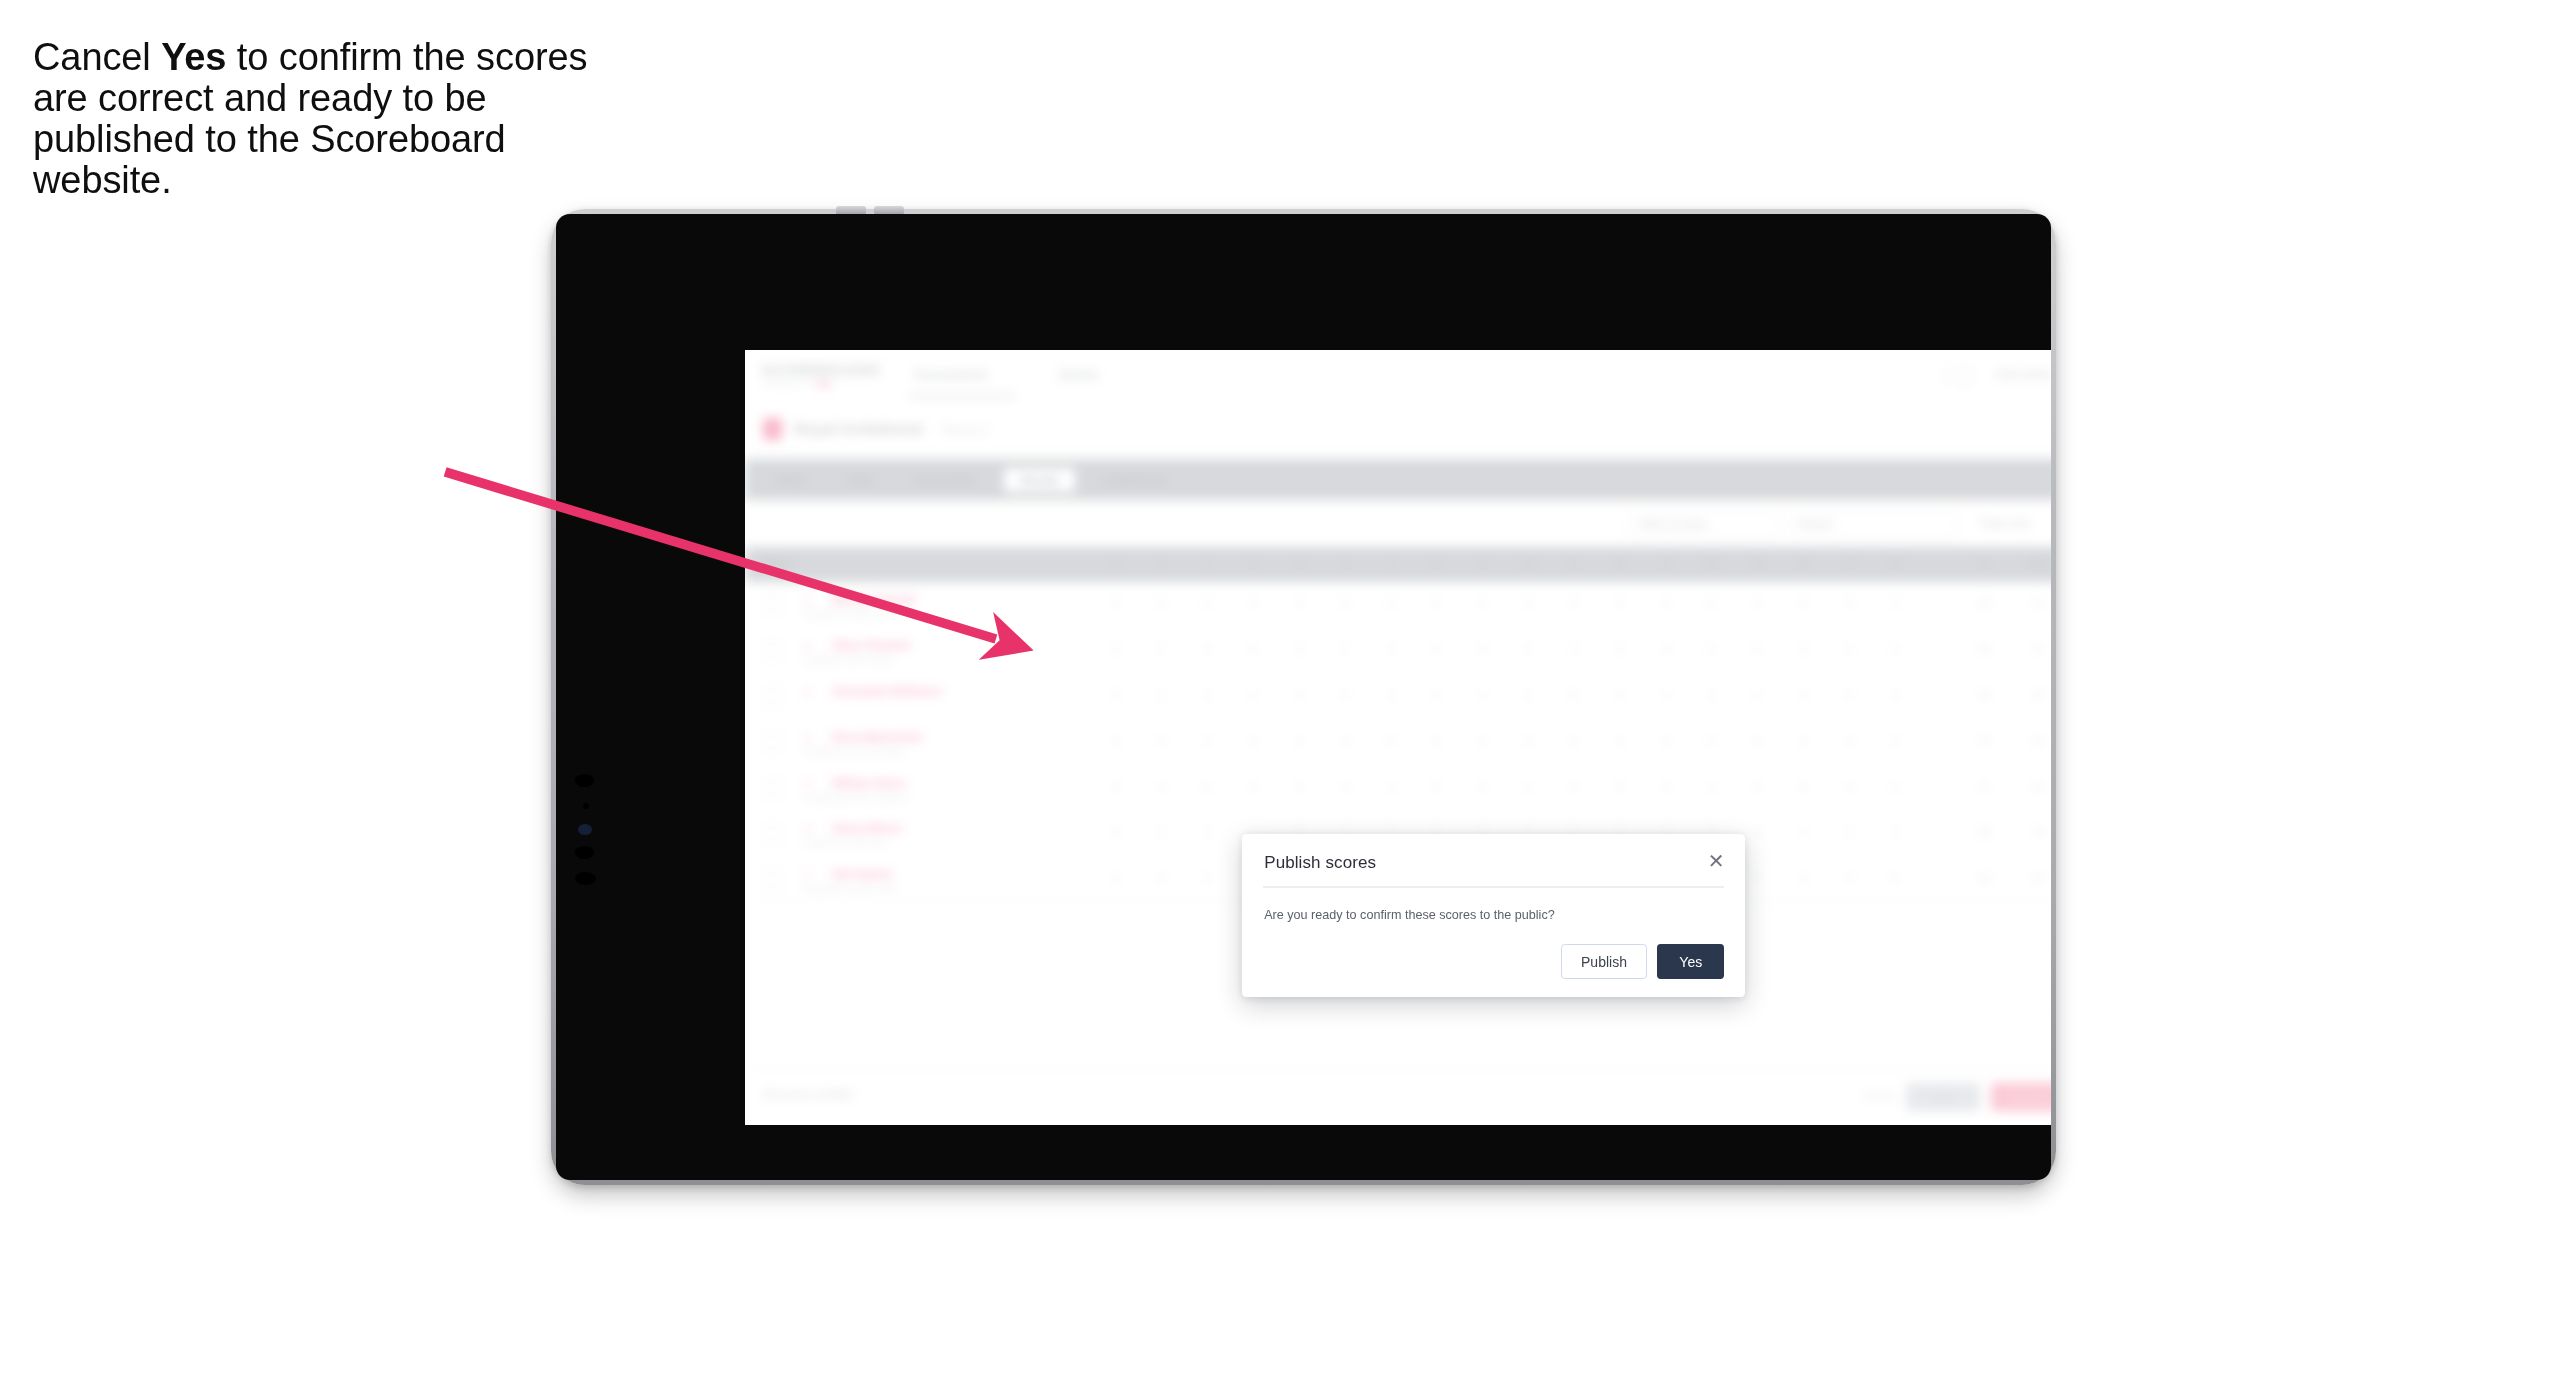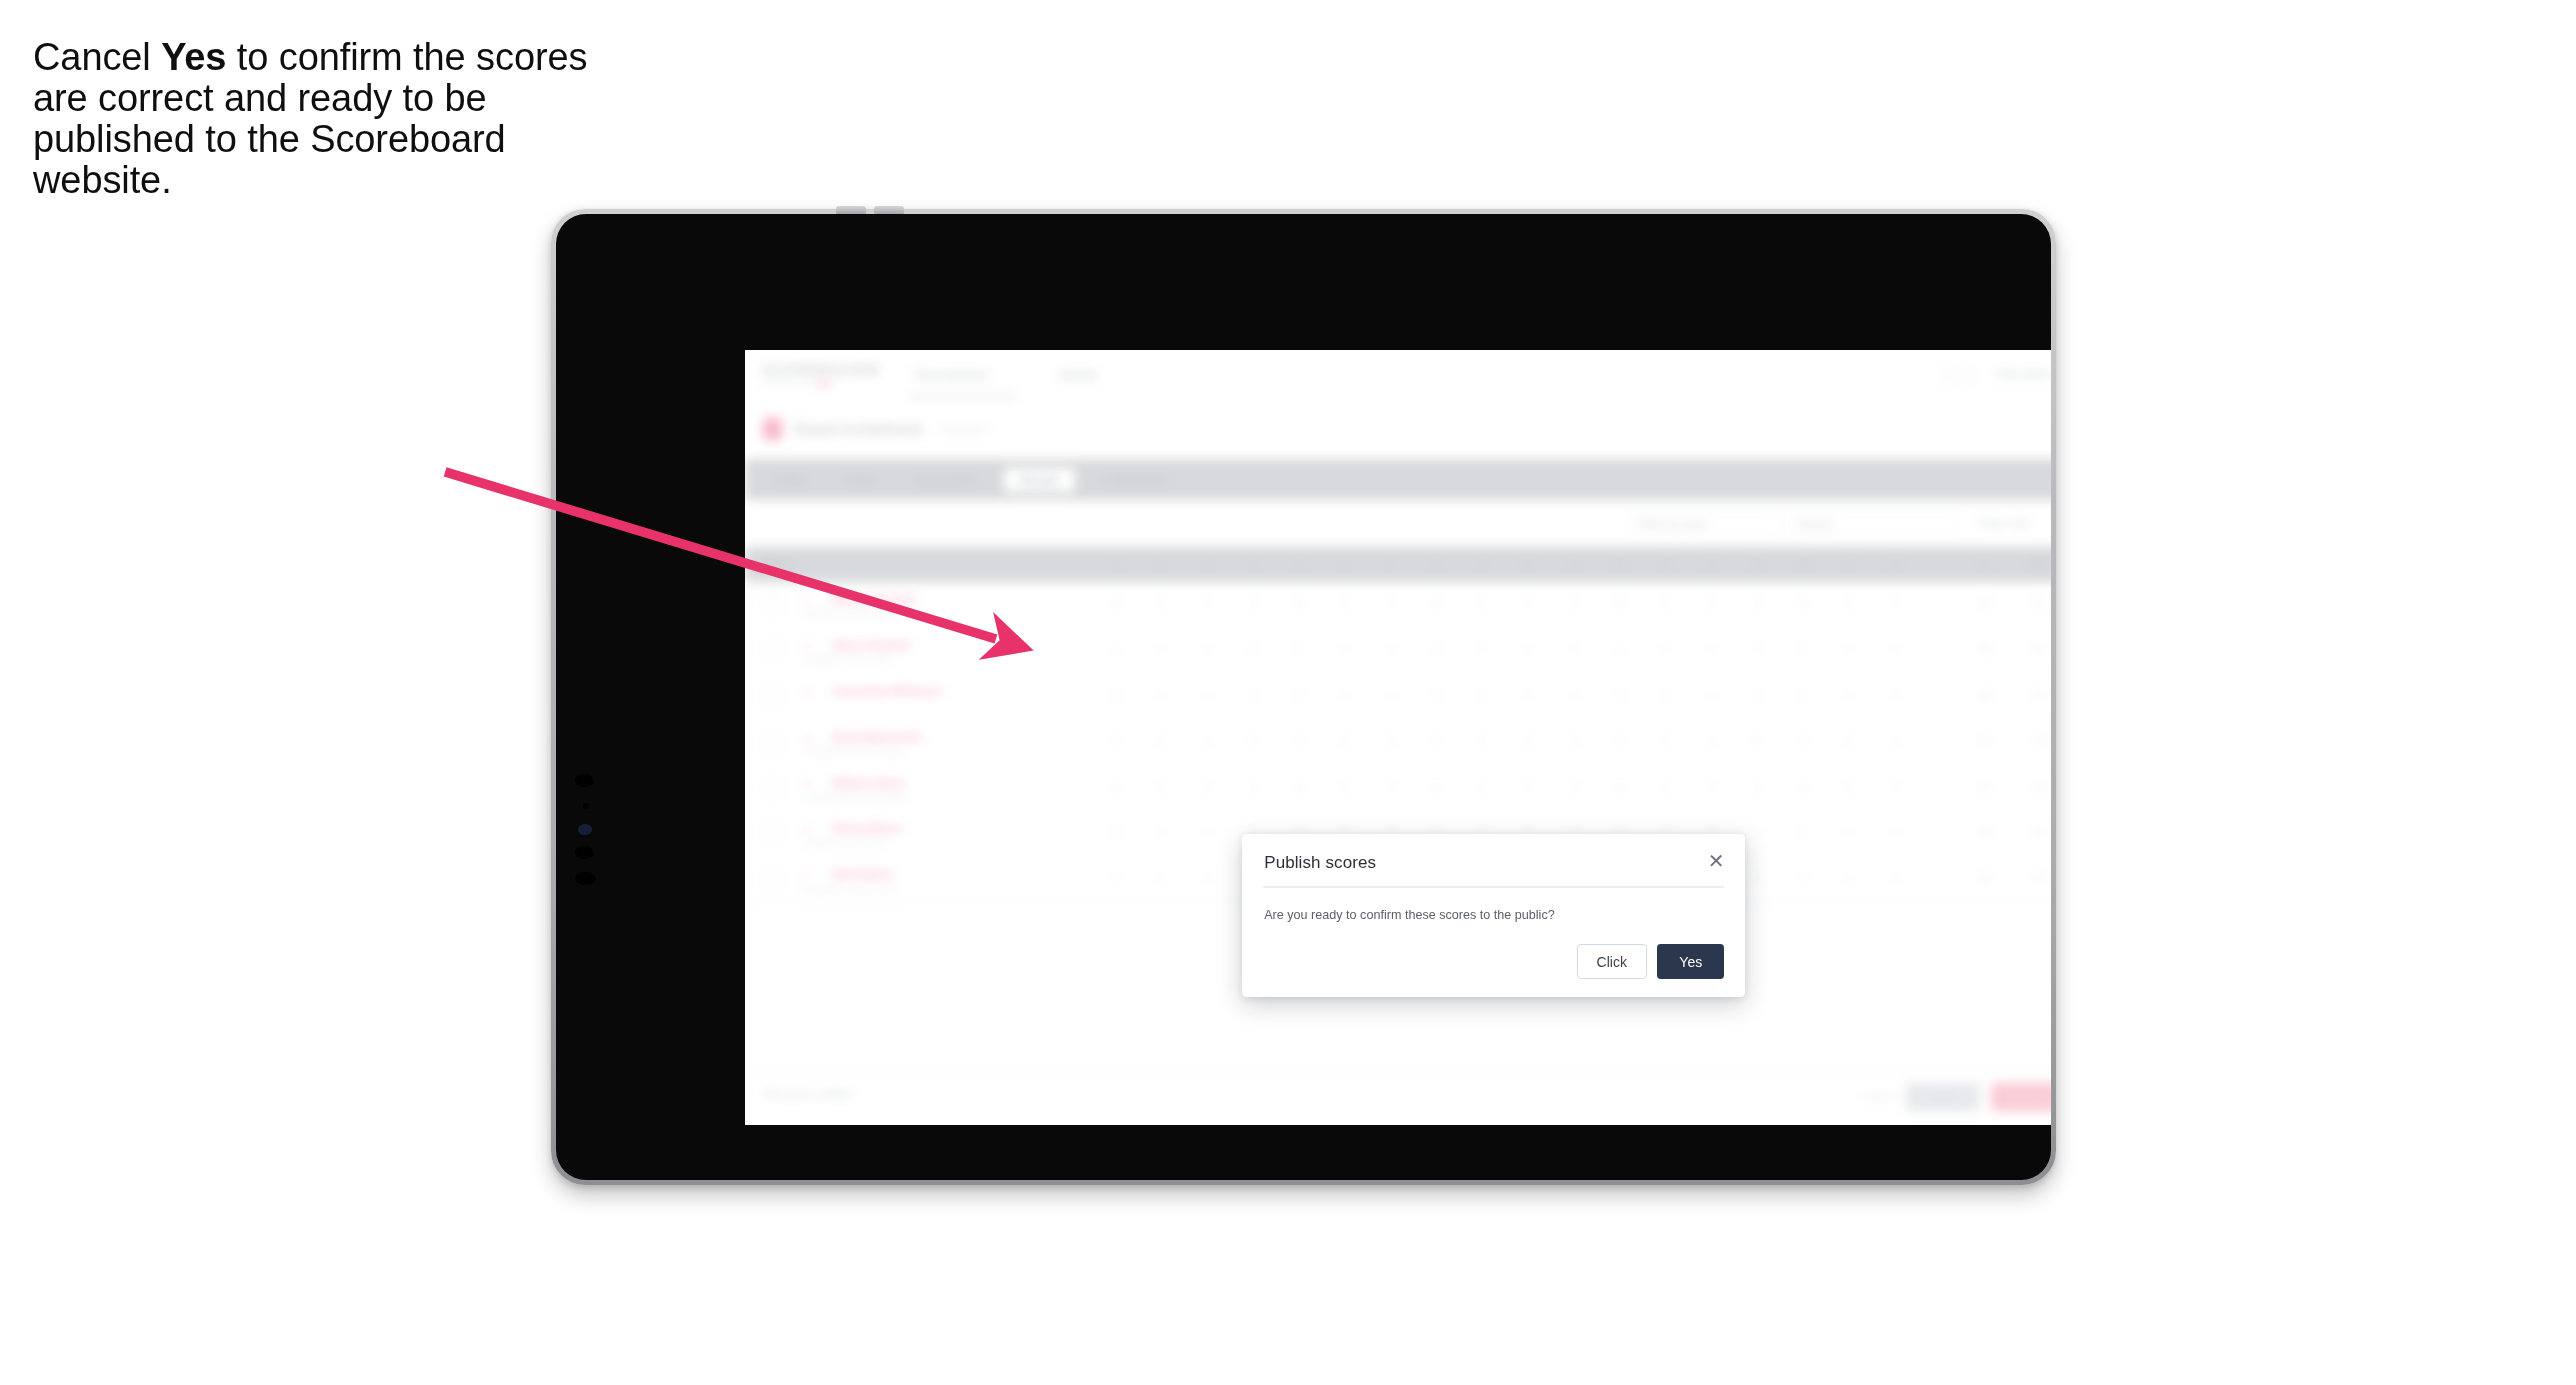--- a/index.html
+++ b/index.html
@@ -23,21 +23,21 @@
   .tablet{
     position:absolute;left:551px;top:209px;width:1505px;height:976px;
     border-radius:34px;
     background:linear-gradient(180deg,#cfd0d2 0%,#b9babd 30%,#a9aaad 70%,#8e8f92 100%);
     padding:5.2px;
     box-sizing:border-box;
     box-shadow:0 10.4px 21px rgba(0,0,0,.22), 0 2.2px 6px rgba(0,0,0,.14);
   }
   .tablet-inner{
     position:absolute;left:5.2px;top:5.2px;right:5.2px;bottom:5.2px;
-    background:#090909;border-radius:30px;overflow:hidden;text-decoration:underline;
+    background:#090909;border-radius:14px;overflow:hidden;text-decoration:underline;
   }
   .vol-btn{position:absolute;top:-3px;width:30px;height:9px;border-radius:3px;
     background:linear-gradient(180deg,#d6d7d9,#9fa0a3);}
   .vol-1{left:285px;} .vol-2{left:323px;}
 
   
   .sensor{position:absolute;background:#000;border-radius:50%;opacity:.9;}
   .sensor-a{left:19px;top:560px;width:19px;height:12.6px;}
   .sensor-b{left:27px;top:589px;width:6px;height:6px;}
   .sensor-c{left:21.4px;top:610px;width:14px;height:11px;background:#16233d;}
@@ -400,21 +400,21 @@
         </div>
       </div>
 
       <div class="modal-layer">
         <div class="modal">
           <div class="modal-title">Publish scores</div>
           <div class="modal-close">✕</div>
           <div class="modal-rule"></div>
           <div class="modal-body">Are you ready to confirm these scores to the public?</div>
           <div class="modal-actions">
-            <button class="btn btn-cancel">Click</button>
+            <button class="btn btn-cancel">Publish</button>
             <button class="btn btn-yes">Yes</button>
           </div>
         </div>
       </div>
 
     </div>
   </div>
 </div>
 
 <svg class="arrow-svg" viewBox="0 0 3484 1874">

